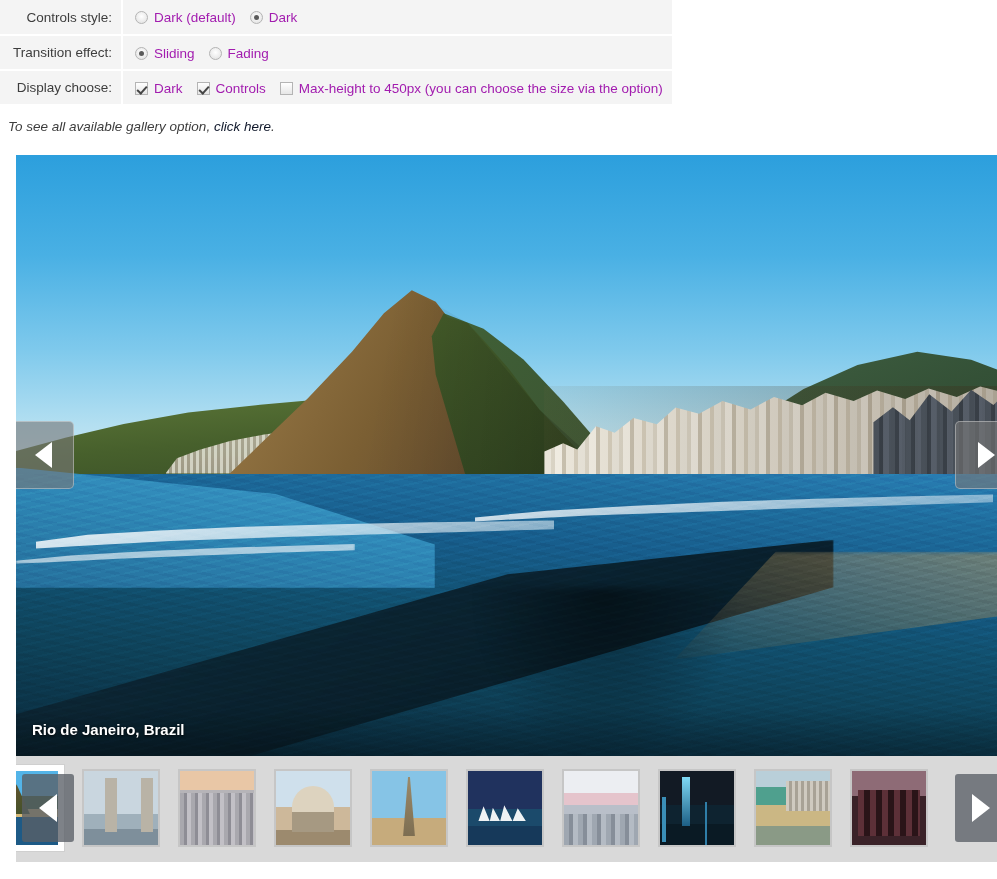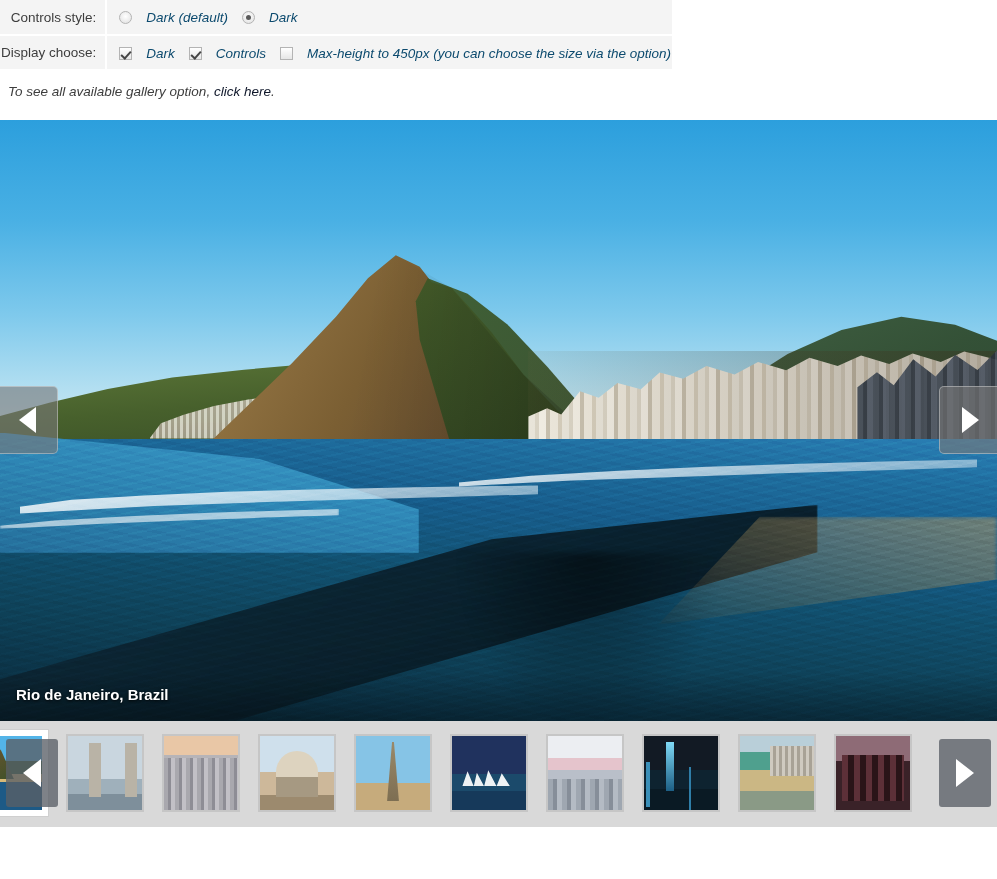--- a/index.html
+++ b/index.html
@@ -38,24 +38,23 @@
     border-left: 2px solid #ffffff;
   }
   .opt-item {
     display: inline-flex;
     align-items: center;
     margin-right: 14px;
     vertical-align: middle;
   }
   .opt-item:last-child { margin-right: 0; }
   .opt-item .txt {
-    font-style: italic;
     font-size: 13.5px;
-    color: #0c4a6e;
-    margin-left: 14px;
+    color: #a21caf;
+    margin-left: 6px;
   }
 
   
   .radio {
     width: 13px; height: 13px;
     border-radius: 50%;
     border: 1px solid #b4b4b4;
     background: radial-gradient(circle at 50% 40%, #ffffff 0%, #e8e8e8 70%, #dcdcdc 100%);
     display: inline-block;
     position: relative;
@@ -96,21 +95,21 @@
     padding: 13px 0 0 8px;
     height: 49px;
   }
   .hint a {
     color: #0f172a;
     text-decoration: none;
     font-style: italic;
   }
 
   
-  .gallery { width: 997px; }
+  .gallery { width: 997px; padding-left: 16px; }
 
   .stage {
     position: relative;
     width: 997px;
     height: 601px;
     overflow: hidden;
     background: #0a1a2a;
   }
 
   
@@ -405,20 +404,30 @@
 <table class="options-table">
   <tbody id="options-body">
       <tr>
         <td class="opt-label">Controls style:</td>
         <td class="opt-value"><label class="opt-item">
             <span class="radio"></span>
             <span class="txt">Dark (default)</span>
           </label><label class="opt-item">
             <span class="radio checked"></span>
             <span class="txt">Dark</span>
+          </label></td>
+      </tr>
+      <tr>
+        <td class="opt-label">Transition effect:</td>
+        <td class="opt-value"><label class="opt-item">
+            <span class="radio checked"></span>
+            <span class="txt">Sliding</span>
+          </label><label class="opt-item">
+            <span class="radio"></span>
+            <span class="txt">Fading</span>
           </label></td>
       </tr>
       <tr>
         <td class="opt-label">Display choose:</td>
         <td class="opt-value"><label class="opt-item">
             <span class="checkbox checked"></span>
             <span class="txt">Dark</span>
           </label><label class="opt-item">
             <span class="checkbox checked"></span>
             <span class="txt">Controls</span>

